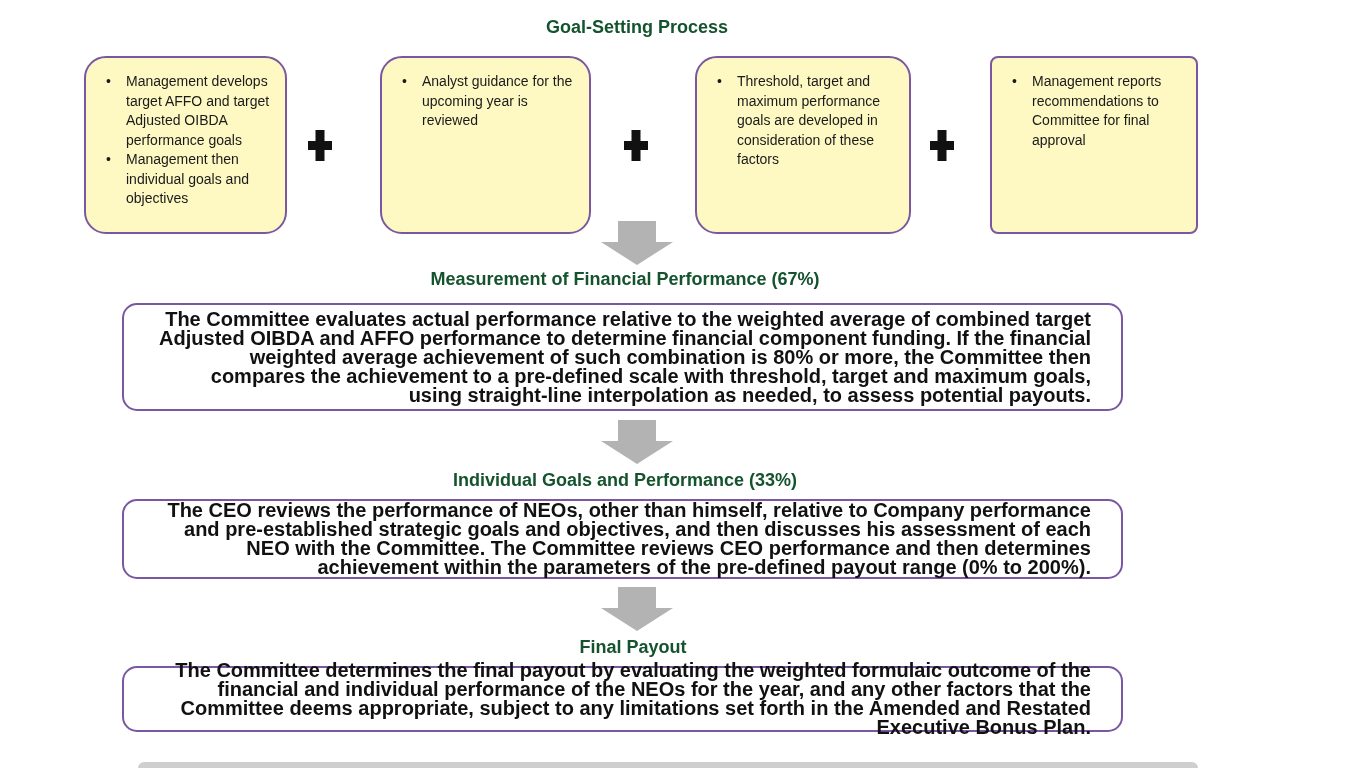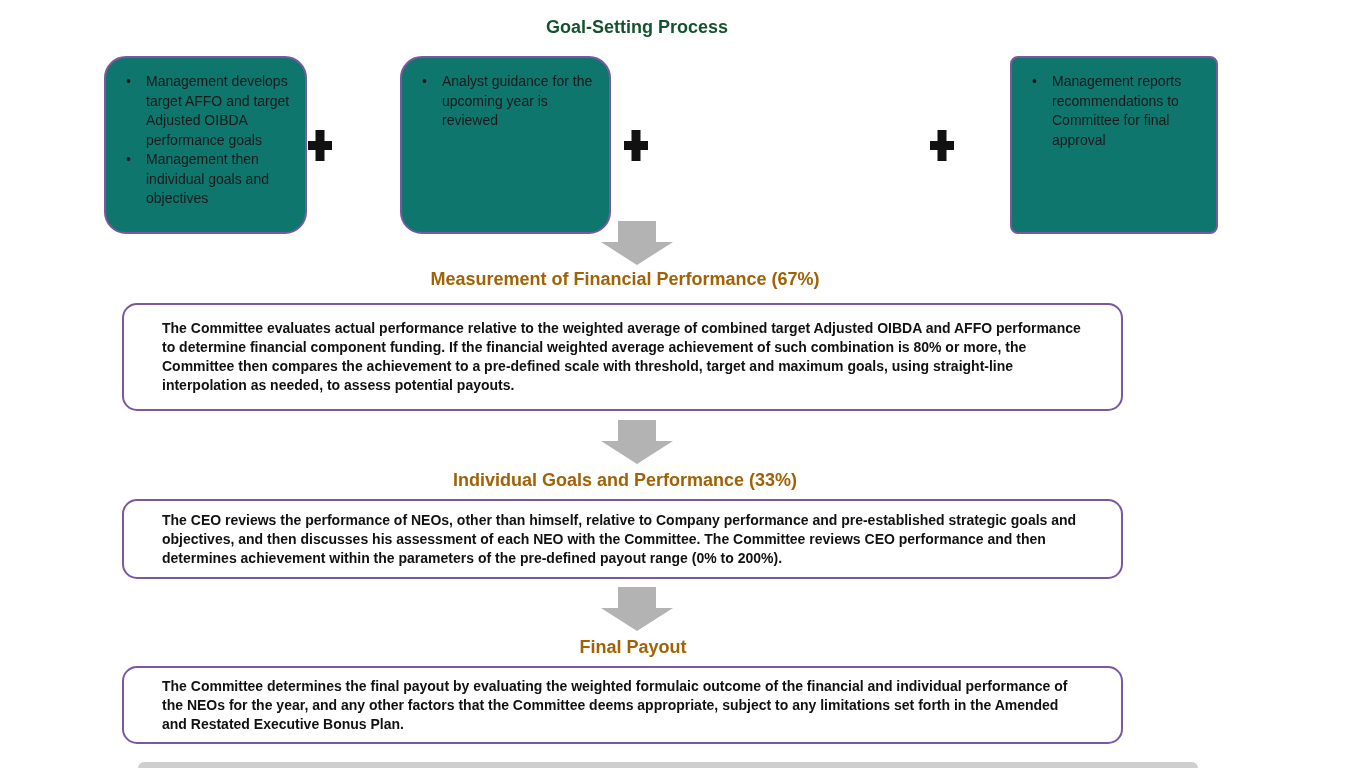--- a/index.html
+++ b/index.html
@@ -10,28 +10,27 @@
     font-family:"Liberation Sans", sans-serif;
     color:#111111;
     overflow:hidden;
   }
   .title{
     position:absolute;top:17px;left:637px;transform:translateX(-50%);
     margin:0;font-size:18px;font-weight:bold;white-space:nowrap;color:#14532d;
   }
   .section-heading{
     position:absolute;left:625px;transform:translateX(-50%);
-    margin:0;font-size:18px;font-weight:bold;white-space:nowrap;color:#a16207;
+    margin:0;font-size:18px;font-weight:bold;white-space:nowrap;color:#14532d;
   }
   .pbox{
     position:absolute;top:56px;height:178px;
     border:2px solid #7a58a1;border-radius:22px;
-    background:#0f766e;box-sizing:border-box;
+    background:#fef9c3;box-sizing:border-box;
     padding:14px 8px 10px 14px;
-    margin-left:20px;
   }
   .pbox ul{margin:0;padding:0;list-style:none;}
   .pbox li{
     position:relative;padding-left:26px;
     font-size:14px;line-height:19.5px;color:#1a1a1a;
   }
   .pbox li::before{
     content:"\2022";position:absolute;left:6px;top:0;
     font-size:14px;color:#1a1a1a;
   }
@@ -47,26 +46,26 @@
   .arrow3{left:601px;top:587px;}
   .h2{top:269px;} .h3{top:470px;} .h4{top:637px;padding-left:16px;}
   .wbox{
     position:absolute;left:122px;width:1001px;
     border:2px solid #7a58a1;border-radius:15px;
     background:#ffffff;box-sizing:border-box;
     display:flex;align-items:center;justify-content:center;
     padding:8px 30px;
   }
   .wbox p{
-    margin:8px;text-align:left;font-weight:bold;
-    font-size:14px;line-height:19px;color:#111;
+    margin:0;text-align:right;font-weight:bold;
+    font-size:20px;line-height:19px;color:#111;
   }
   .wbox1{top:303px;height:108px;}
   .wbox2{top:499px;height:80px;}
-  .wbox3{top:666px;height:78px;}
+  .wbox3{top:666px;height:66px;}
   .bottom-bar{
     position:absolute;left:138px;top:762px;width:1060px;height:6px;
     background:#cfcfcf;border-radius:6px 6px 0 0;
   }
 </style>
 </head>
 <body>
 
 <div class="canvas">
 
@@ -92,20 +91,25 @@
     </ul>
   </div>
 
   <div class="plus plus2">
     <svg width="24" height="31" viewBox="0 0 24 31" aria-hidden="true">
       <rect x="7.5" y="0" width="9" height="31" fill="#111111"></rect>
       <rect x="0" y="11" width="24" height="9" fill="#111111"></rect>
     </svg>
   </div>
 
+  <div class="pbox box3">
+    <ul>
+      <li>Threshold, target and maximum performance goals are developed in consideration of these factors</li>
+    </ul>
+  </div>
 
   <div class="plus plus3">
     <svg width="24" height="31" viewBox="0 0 24 31" aria-hidden="true">
       <rect x="7.5" y="0" width="9" height="31" fill="#111111"></rect>
       <rect x="0" y="11" width="24" height="9" fill="#111111"></rect>
     </svg>
   </div>
 
   <div class="pbox box4">
     <ul>

